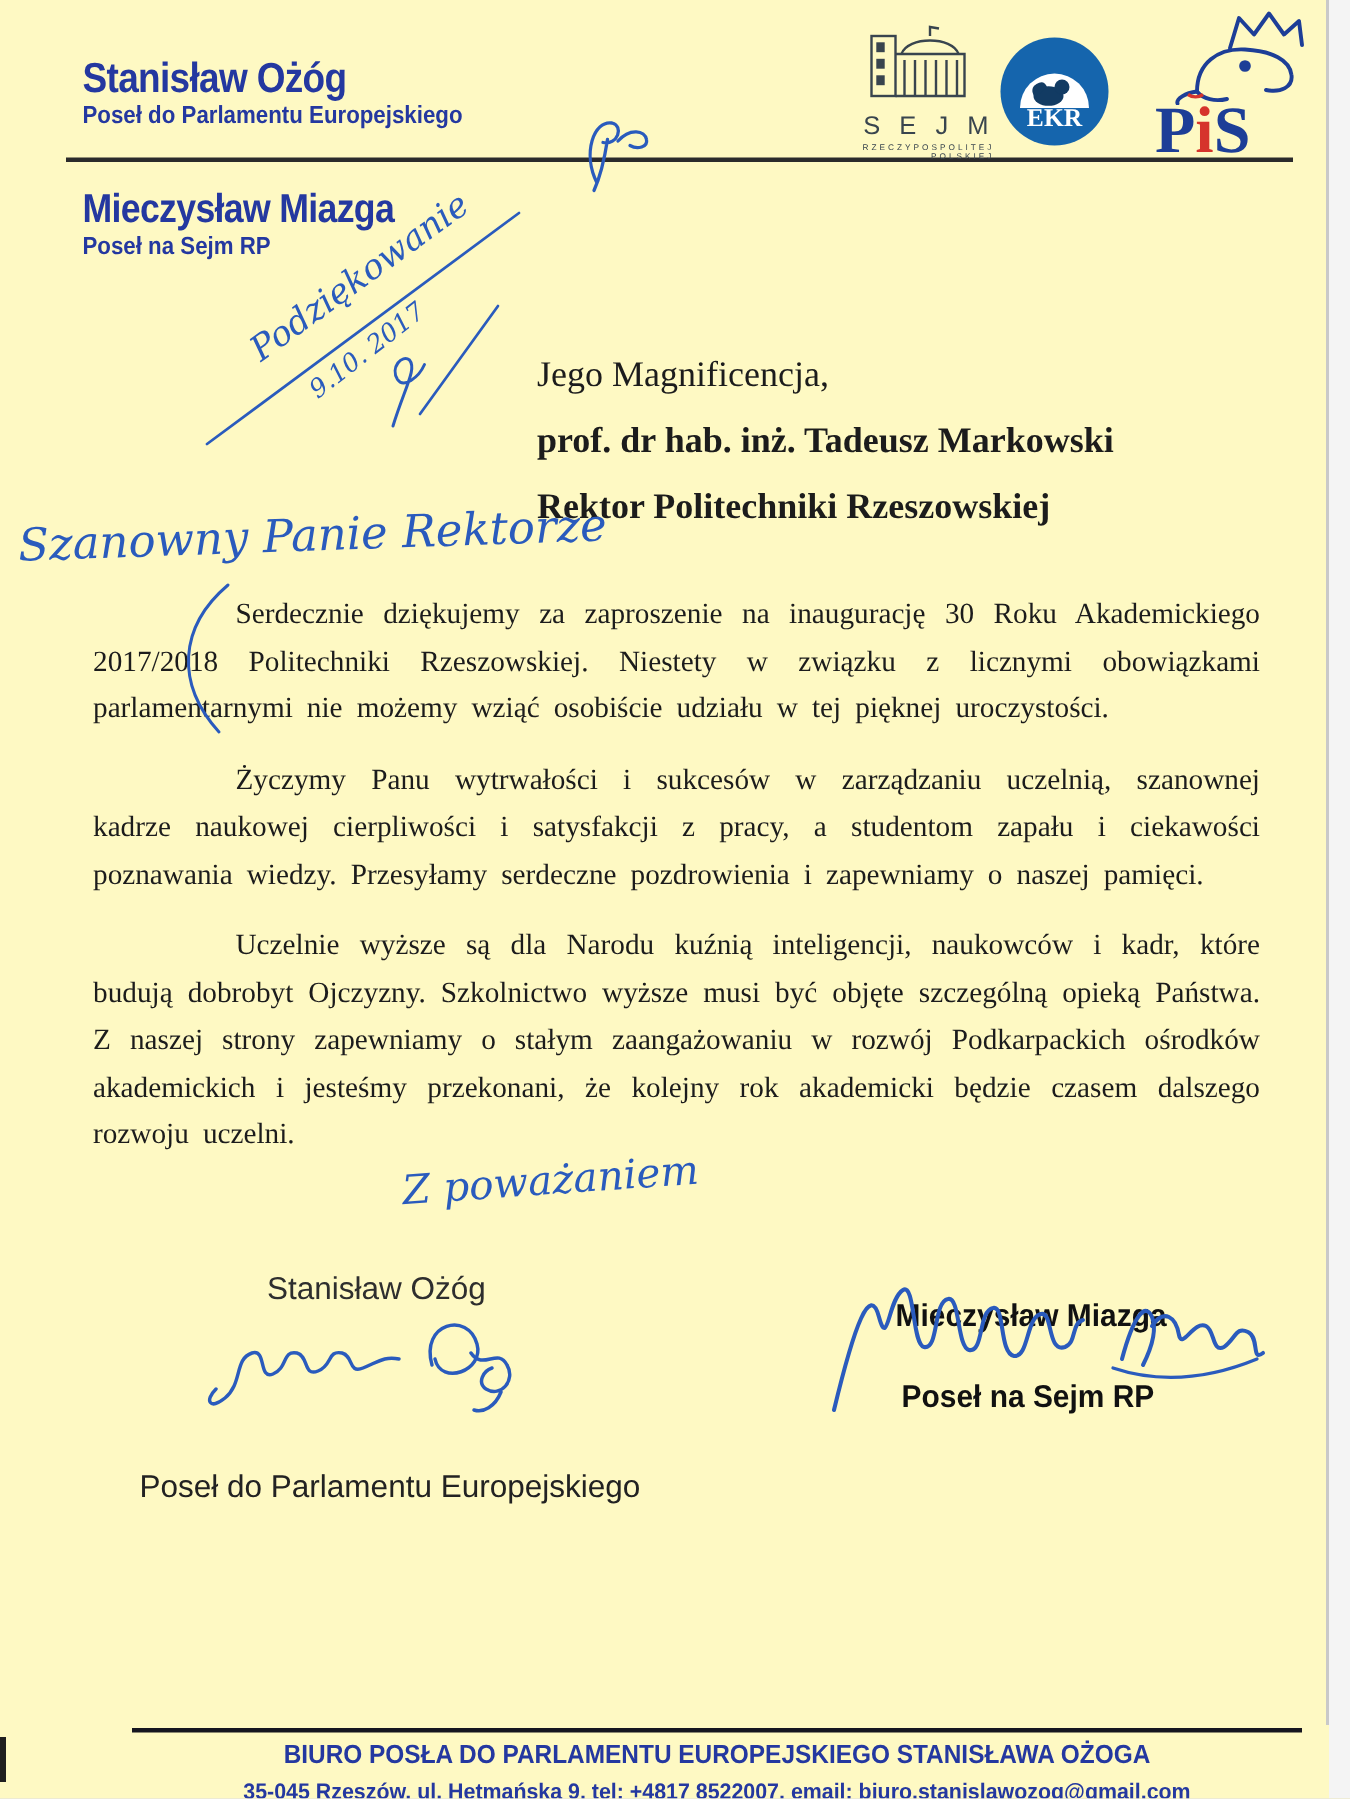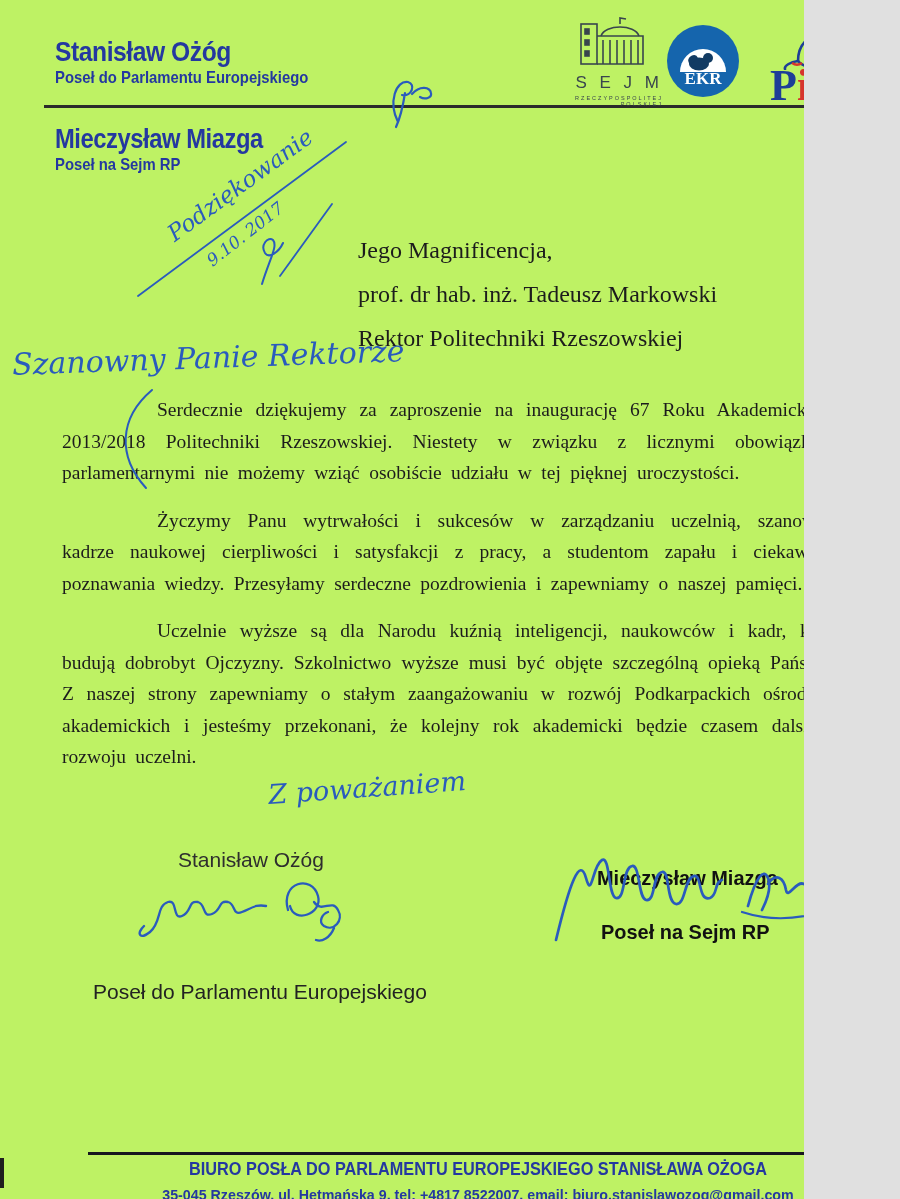--- a/index.html
+++ b/index.html
@@ -1,17 +1,17 @@
 <!DOCTYPE html>
 <html lang="pl"><head>
 <meta charset="utf-8">
 <style>
   html,body{margin:0;padding:0;background:#e0e0e0;}
   .page{
-    position:relative;width:804px;height:1199px;background:#bef264;
+    position:relative;width:900px;height:1199px;background:#fef9c3;
     overflow:hidden;font-family:"Liberation Serif",serif;color:#1c1c1c;
   }
   .abs{position:absolute;}
 
   
   .lh-name{
     font-family:"Liberation Sans",sans-serif;font-weight:bold;color:#2438a0;
     transform:scaleX(0.88);transform-origin:left top;white-space:nowrap;letter-spacing:-0.5px;
   }
   .lh-title{
@@ -21,21 +21,21 @@
   .rule{background:#2b2b2b;height:3px;}
 
   
   .logo-sejm-text{font-family:"Liberation Sans",sans-serif;color:#39454e;text-align:right;}
   .ekr-circle{fill:#1565ad;}
   .pis-text{font-family:"Liberation Serif",serif;font-weight:bold;font-size:44px;}
 
   
   .dateline{font-size:19px;white-space:nowrap;}
   .recipient{font-size:24px;line-height:44px;}
-  .recipient .b{font-weight:normal;}
+  .recipient .b{font-weight:bold;}
 
   
   .body-text{width:778px;font-size:19.5px;line-height:31.5px;text-align:justify;word-spacing:4.5px;}
   .body-text p{margin:0 0 16px 0;text-indent:95px;}
 
   
   .hand{
     font-family:"DejaVu Serif",serif;font-style:italic;color:#2a5bbd;white-space:nowrap;
   }
   .ink-svg{pointer-events:none;}
@@ -131,21 +131,21 @@
 
   <div class="abs recipient" style="left:358px;top:228px;">
     <div>Jego Magnificencja,</div>
     <div class="b">prof. dr hab. inż. Tadeusz Markowski</div>
     <div class="b">Rektor Politechniki Rzeszowskiej</div>
   </div>
 
   <div class="abs hand" style="left:12px;top:340px;font-size:30px;transform:rotate(-2deg);">Szanowny Panie Rektorze</div>
 
   <div class="abs body-text" style="left:62px;top:394px;">
-    <p>Serdecznie dziękujemy za zaproszenie na inaugurację 67 Roku Akademickiego 2013/2018 Politechniki Rzeszowskiej. Niestety w związku z licznymi obowiązkami parlamentarnymi nie możemy wziąć osobiście udziału w tej pięknej uroczystości.</p>
+    <p>Serdecznie dziękujemy za zaproszenie na inaugurację 30 Roku Akademickiego 2017/2018 Politechniki Rzeszowskiej. Niestety w związku z licznymi obowiązkami parlamentarnymi nie możemy wziąć osobiście udziału w tej pięknej uroczystości.</p>
     <p>Życzymy Panu wytrwałości i sukcesów w zarządzaniu uczelnią, szanownej kadrze naukowej cierpliwości i satysfakcji z pracy, a studentom zapału i ciekawości poznawania wiedzy. Przesyłamy serdeczne pozdrowienia i zapewniamy o naszej pamięci.</p>
     <p>Uczelnie wyższe są dla Narodu kuźnią inteligencji, naukowców i kadr, które budują dobrobyt Ojczyzny. Szkolnictwo wyższe musi być objęte szczególną opieką Państwa. Z naszej strony zapewniamy o stałym zaangażowaniu w rozwój Podkarpackich ośrodków akademickich i jesteśmy przekonani, że kolejny rok akademicki będzie czasem dalszego rozwoju uczelni.</p>
   </div>
 
   <div class="abs hand" style="left:268px;top:772px;font-size:27px;transform:rotate(-4deg);">Z poważaniem</div>
 
   <div class="abs sig-name" style="left:178px;top:848px;">Stanisław Ożóg</div>
   <div class="abs sig-title" style="left:93px;top:980px;">Poseł do Parlamentu Europejskiego</div>
 
   <div class="abs sig-name-bold" style="left:597px;top:866px;">Mieczysław Miazga</div>

